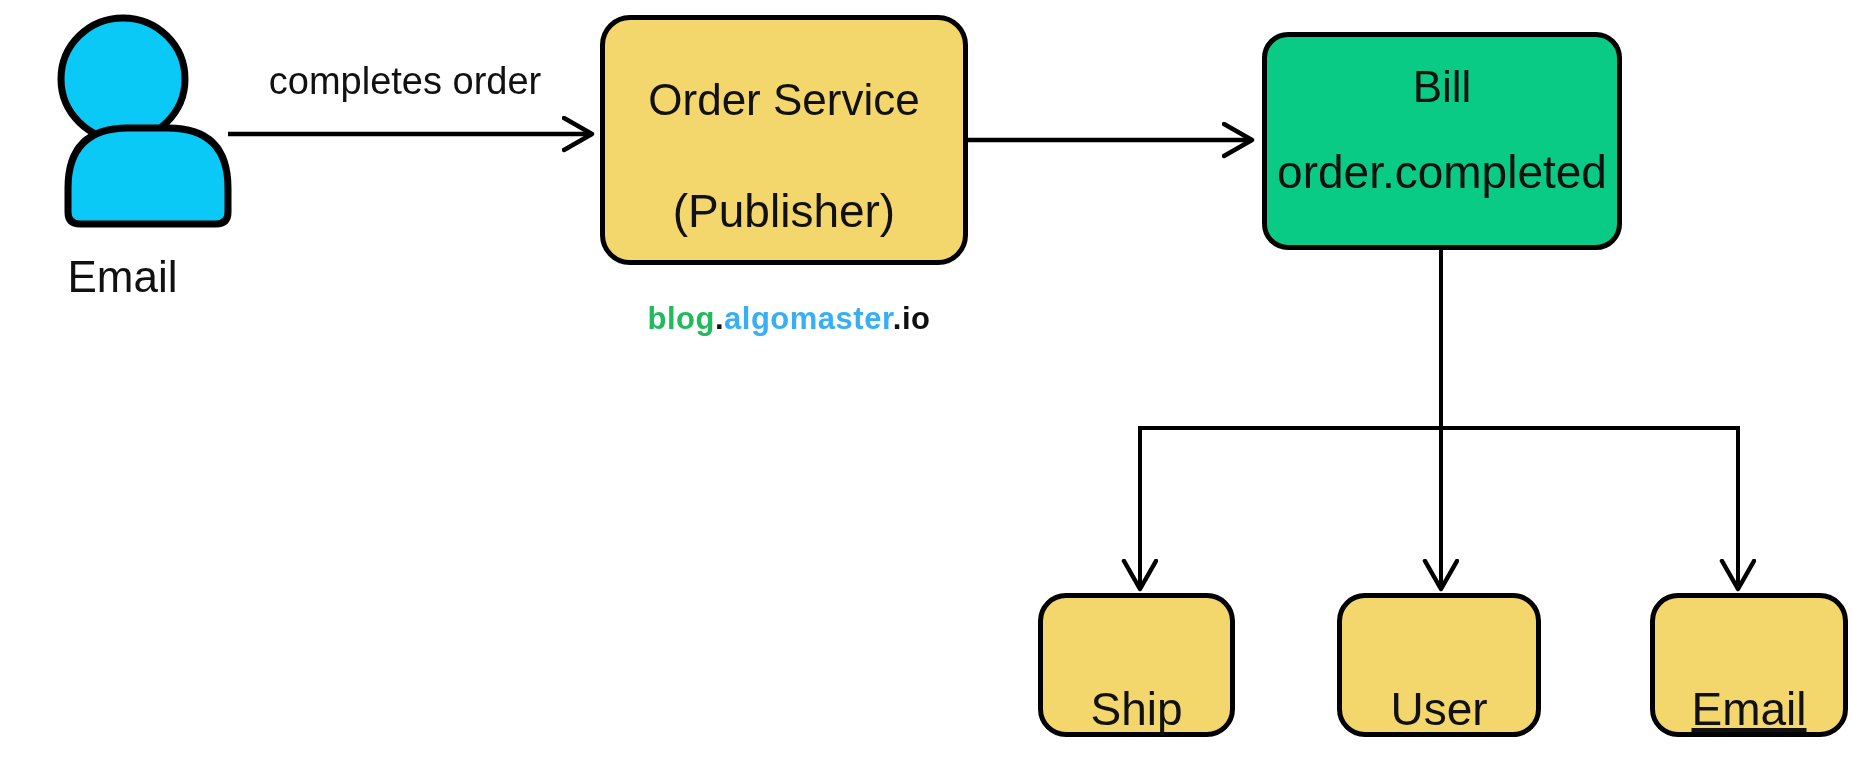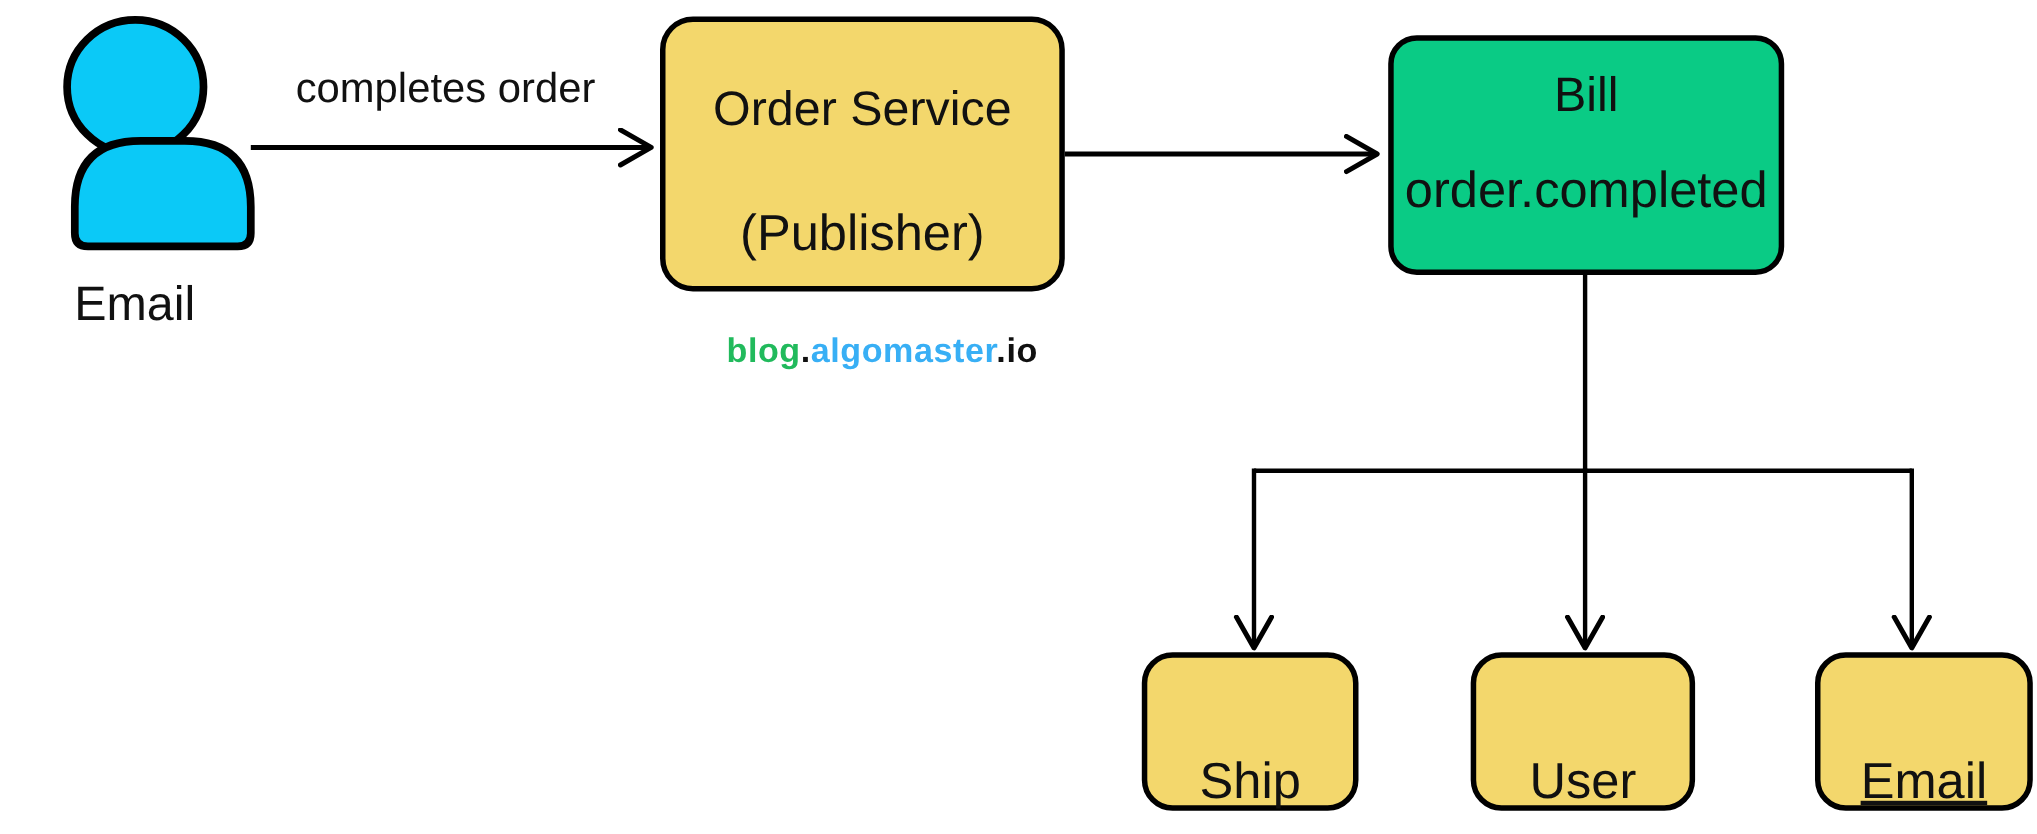--- a/index.html
+++ b/index.html
@@ -36,21 +36,21 @@
   .sub-label{font-size:46px; line-height:1; white-space:nowrap;}
   .edge-label{
     position:absolute; left:205px; top:60px; width:400px; text-align:center;
     font-size:38px; color:#111; white-space:nowrap;
   }
   .actor-label{
     position:absolute; left:20px; top:252px; width:205px; text-align:center;
     font-size:44px; color:#111;
   }
   .watermark{
-    position:absolute; left:602px; top:301px; width:400px; text-align:center;
+    position:absolute; left:589px; top:301px; width:400px; text-align:center;
     font-size:31px; font-weight:bold; letter-spacing:0.5px; white-space:nowrap;
   }
   .wm-green{color:var(--wm_green);}
   .wm-blue{color:var(--wm_blue);}
   .wm-black{color:#101010;}
 </style>
 </head>
 <body>
 
 <div class="canvas">

